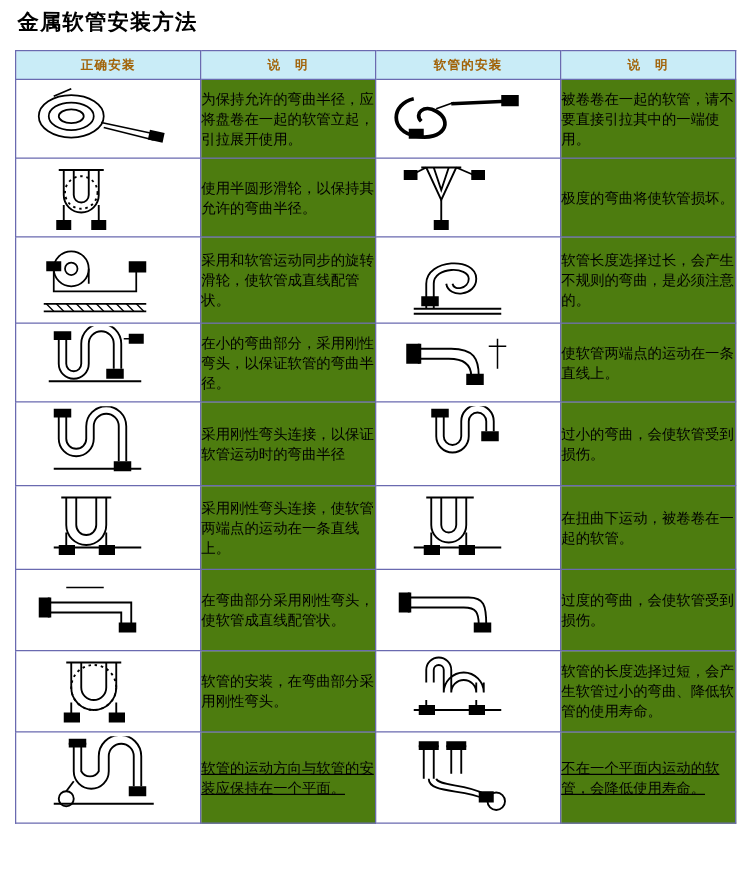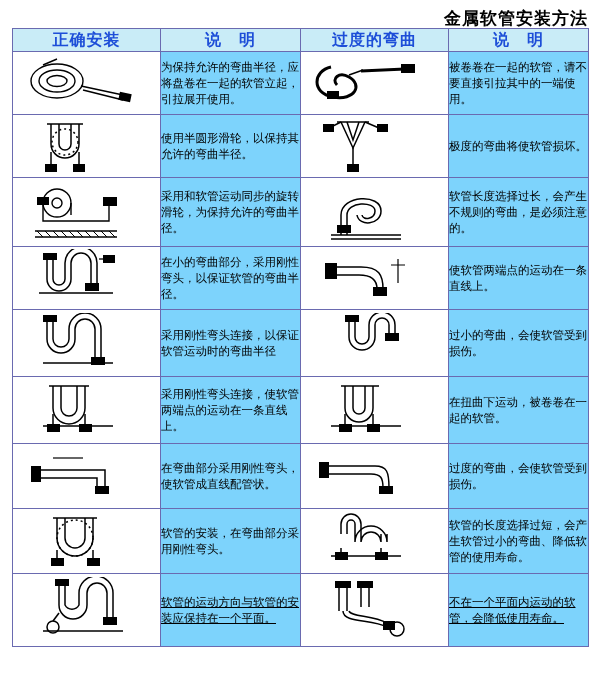--- a/index.html
+++ b/index.html
@@ -18,54 +18,53 @@
     height: 698px;
     position: relative;
     box-sizing: border-box;
     padding: 6px 12px 0 12px;
   }
   .title {
     font-size: 17px;
     font-weight: bold;
     color: #000000;
     letter-spacing: 1px;
-    margin: 2px 0 0 2px;
+    margin: 2px 0 12px 2px;
     line-height: 20px;
-    text-align: right;
   }
   table.chart {
     border-collapse: collapse;
     width: 576px;
     table-layout: fixed;
     border: 1px solid #3a3a8c;
   }
   table.chart td, table.chart th {
     border: 1px solid #6a6ab0;
     padding: 0;
     vertical-align: middle;
   }
   thead th {
     background: #c9ecf7;
-    color: #1d4ed8;
-    font-size: 16px;
+    color: #a16207;
+    font-size: 10px;
     font-weight: bold;
     height: 22px;
     letter-spacing: 1px;
     margin-top: 48px;
   }
   .col-img { width: 148px; }
   .col-txt { width: 140px; }
 
   td.img-cell {
     background: #ffffff;
     text-align: center;
     height: 68px;
   }
   td.txt-cell {
-    background: #7dd3fc;
+    background: #4d7c0f;
     font-size: 11.5px;
     color: #000000;
     line-height: 16px;
     padding: 4px 7px;
     text-align: left;
   }
   .row-1 td { height: 62px; }
   .row-2 td { height: 62px; }
   .row-3 td { height: 68px; }
   .row-4 td { height: 62px; }
@@ -92,21 +91,21 @@
     <colgroup>
       <col class="col-img">
         <col class="col-txt">
         <col class="col-img">
         <col class="col-txt">
     </colgroup>
     <thead>
       <tr>
         <th>正确安装</th>
         <th>说　明</th>
-        <th>过度的弯曲</th>
+        <th>软管的安装</th>
         <th>说　明</th>
       </tr>
     </thead>
     <tbody>
 
       <tr class="row-1">
         <td class="img-cell">
           <span class="fig">
             <svg width="130" height="56" viewBox="0 0 130 56">
               <g fill="none" stroke="#000" stroke-width="1.4">
@@ -193,21 +192,21 @@
                 <path d="M22 56 L104 56"></path>
               </g>
               <g fill="none" stroke="#000" stroke-width="1">
                 <path d="M24 50 L30 56 M32 50 L38 56 M40 50 L46 56 M48 50 L54 56 M56 50 L62 56 M64 50 L70 56 M72 50 L78 56 M80 50 L86 56 M88 50 L94 56 M96 50 L102 56"></path>
               </g>
               <rect x="90" y="16" width="14" height="9" fill="#000"></rect>
               <rect x="24" y="16" width="12" height="8" fill="#000"></rect>
             </svg>
           </span>
         </td>
-        <td class="txt-cell">采用和软管运动同步的旋转滑轮，为保持允许的弯曲半径。</td>
+        <td class="txt-cell">采用和软管运动同步的旋转滑轮，使软管成直线配管状。</td>
         <td class="img-cell">
           <span class="fig">
             <svg width="132" height="62" viewBox="0 0 132 62">
               <g fill="none" stroke="#000" stroke-width="1.5">
                 <path d="M40 54 L40 34 C40 14 80 12 80 30 C80 44 58 46 56 34"></path>
                 <path d="M46 54 L46 34 C46 20 74 20 74 30 C74 38 62 40 61 34"></path>
                 <path d="M30 54 L100 54"></path>
                 <path d="M30 58 L100 58"></path>
               </g>
               <rect x="36" y="44" width="14" height="8" fill="#000"></rect>

